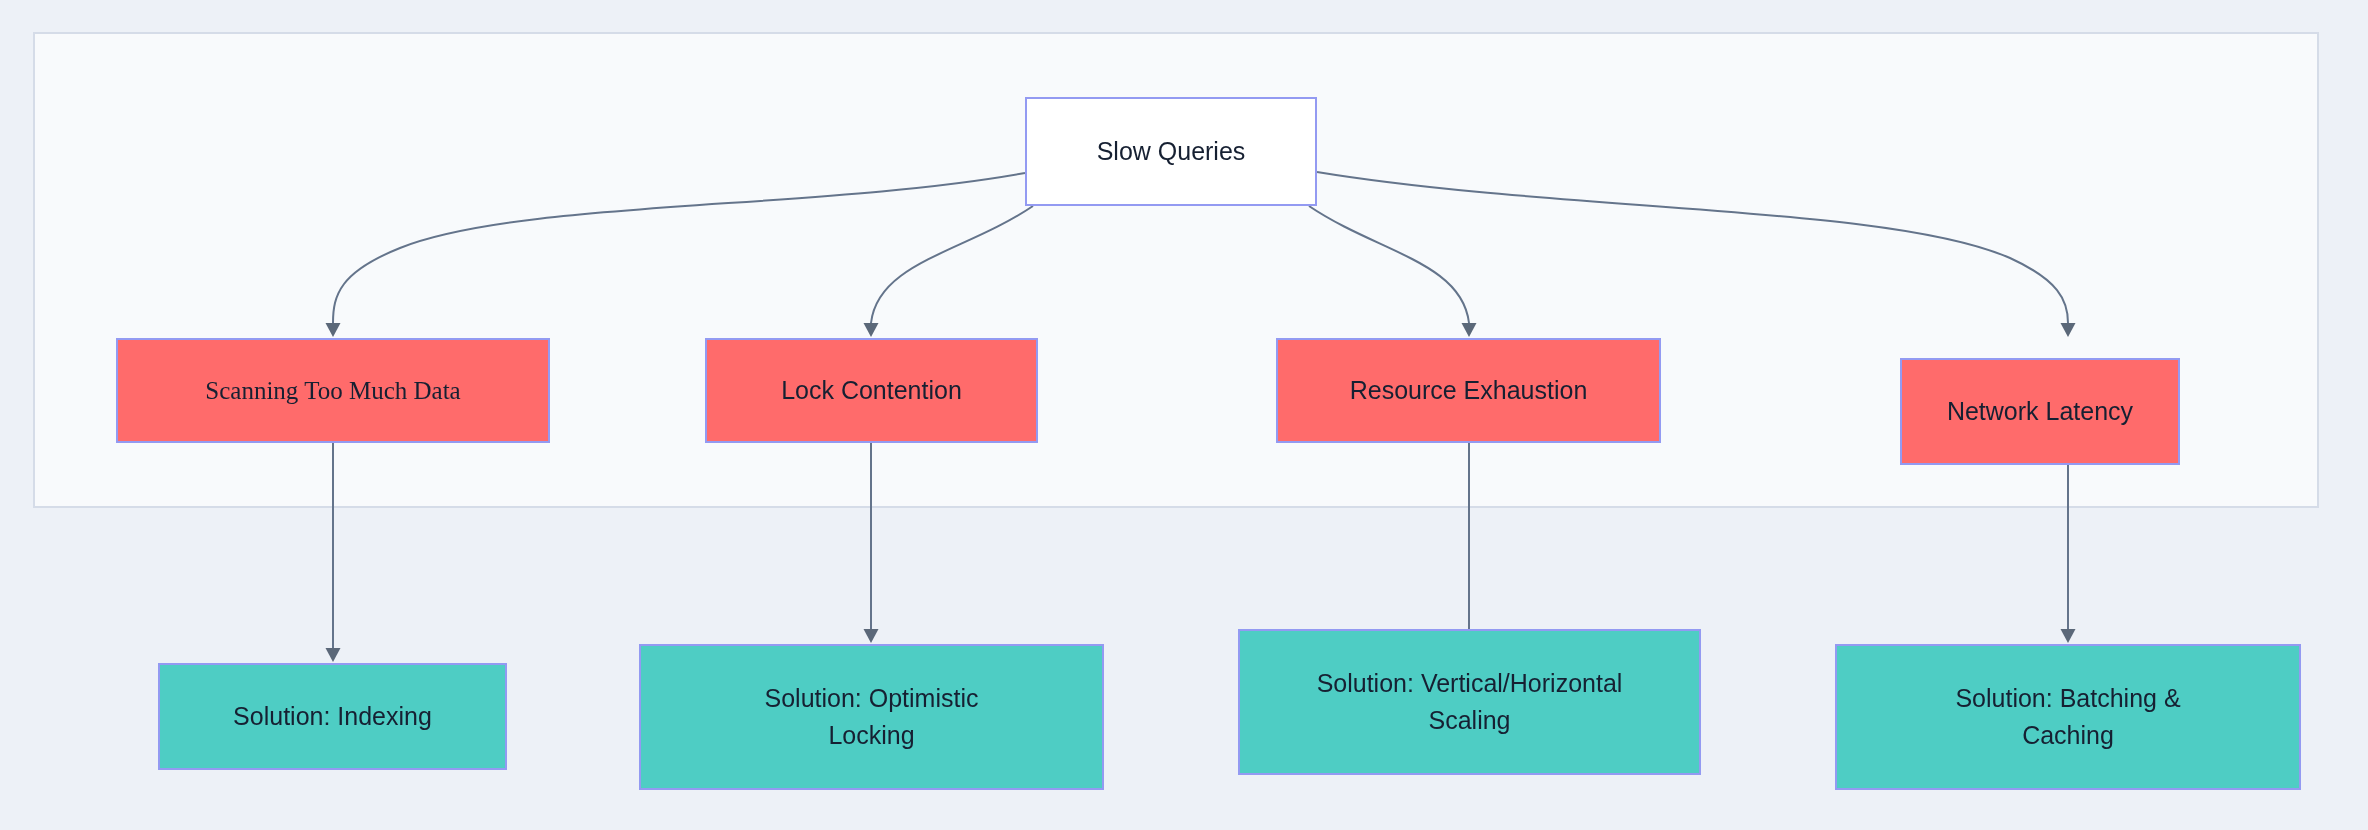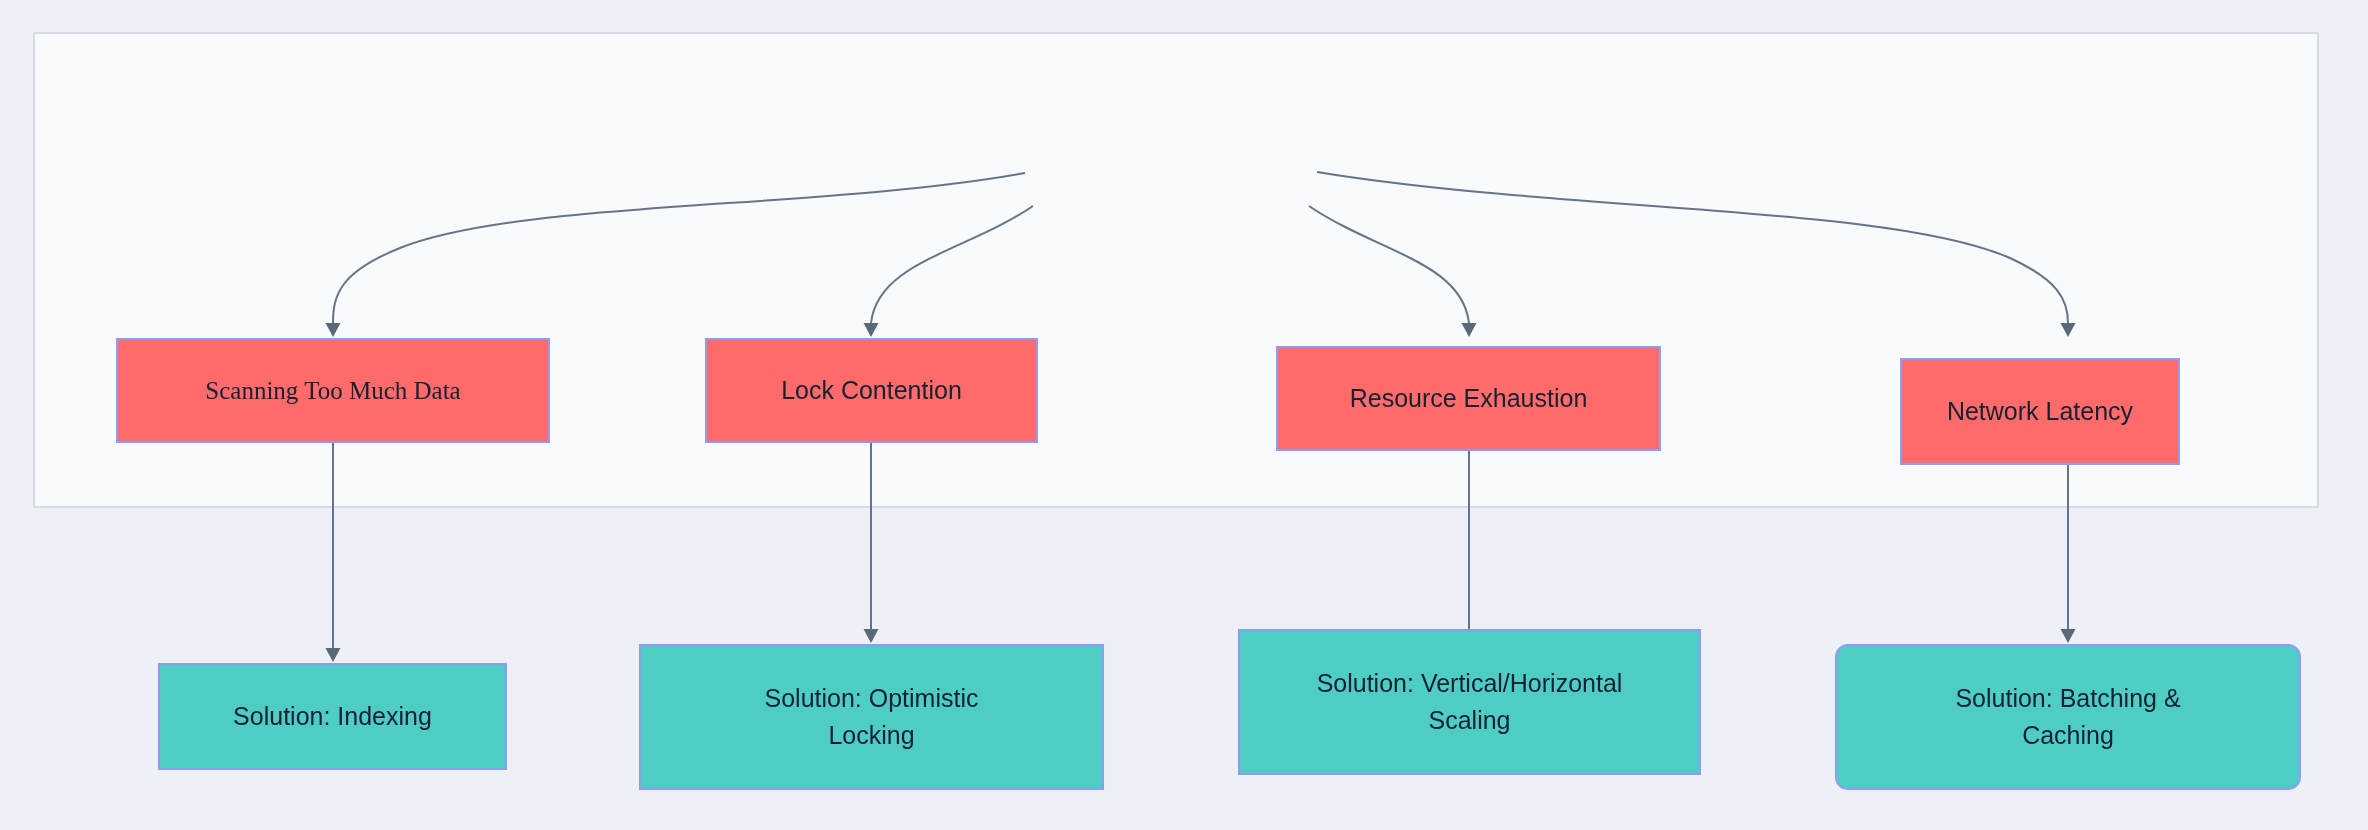--- a/index.html
+++ b/index.html
@@ -51,26 +51,26 @@
     font-size: 25px;
     line-height: 37px;
     color: #162032;
     z-index: 3;
   }
   .node-root     { background: #ffffff; left: 1025px; top:  97px; width: 292px; height: 109px; }
   .node-cause    { background: #ff6b6b; }
   .node-solution { background: #4ecdc4; }
   .node-cause-1 { left:  116px; top: 338px; width: 434px; height: 105px; font-family: Liberation Serif, serif; }
   .node-cause-2 { left:  705px; top: 338px; width: 333px; height: 105px; }
-  .node-cause-3 { left: 1276px; top: 338px; width: 385px; height: 105px; margin-top: 8px; }
+  .node-cause-3 { left: 1276px; top: 338px; width: 385px; height: 105px; }
   .node-cause-4 { left: 1900px; top: 338px; width: 280px; height: 107px; margin-top: 20px; }
   .node-solution-1 { left:  158px; top: 663px; width: 349px; height: 107px; }
   .node-solution-2 { left:  639px; top: 644px; width: 465px; height: 146px; }
   .node-solution-3 { left: 1238px; top: 629px; width: 463px; height: 146px; }
-  .node-solution-4 { left: 1835px; top: 644px; width: 466px; height: 146px; border-radius: 13px; }
+  .node-solution-4 { left: 1835px; top: 644px; width: 466px; height: 146px; }
   .node-label { display: inline-block; }
   .node-solution-2 .node-label { max-width: 285px; }
   .node-solution-3 .node-label { max-width: 325px; }
   .node-solution-4 .node-label { max-width: 285px; }
   .edge-path { stroke: #64748b; stroke-width: 2; fill: none; }
   .arrow-head { fill: #5b6879; stroke: none; }
 </style>
 </head>
 <body>
 
@@ -109,20 +109,23 @@
     <g>
       <path class="edge-path" d="M 1469 443 L 1469 629"></path>
       <path class="arrow-head" d="M 1461.5 629 L 1476.5 629 L 1469 643 Z"></path>
     </g>
     <g>
       <path class="edge-path" d="M 2068 445 L 2068 629"></path>
       <path class="arrow-head" d="M 2060.5 629 L 2075.5 629 L 2068 643 Z"></path>
     </g>
   </svg>
 
+  <div class="node node-root">
+    <span class="node-label">Slow Queries</span>
+  </div>
 
   <div class="node node-cause node-cause-1">
     <span class="node-label">Scanning Too Much Data</span>
   </div>
   <div class="node node-cause node-cause-2">
     <span class="node-label">Lock Contention</span>
   </div>
   <div class="node node-cause node-cause-3">
     <span class="node-label">Resource Exhaustion</span>
   </div>

